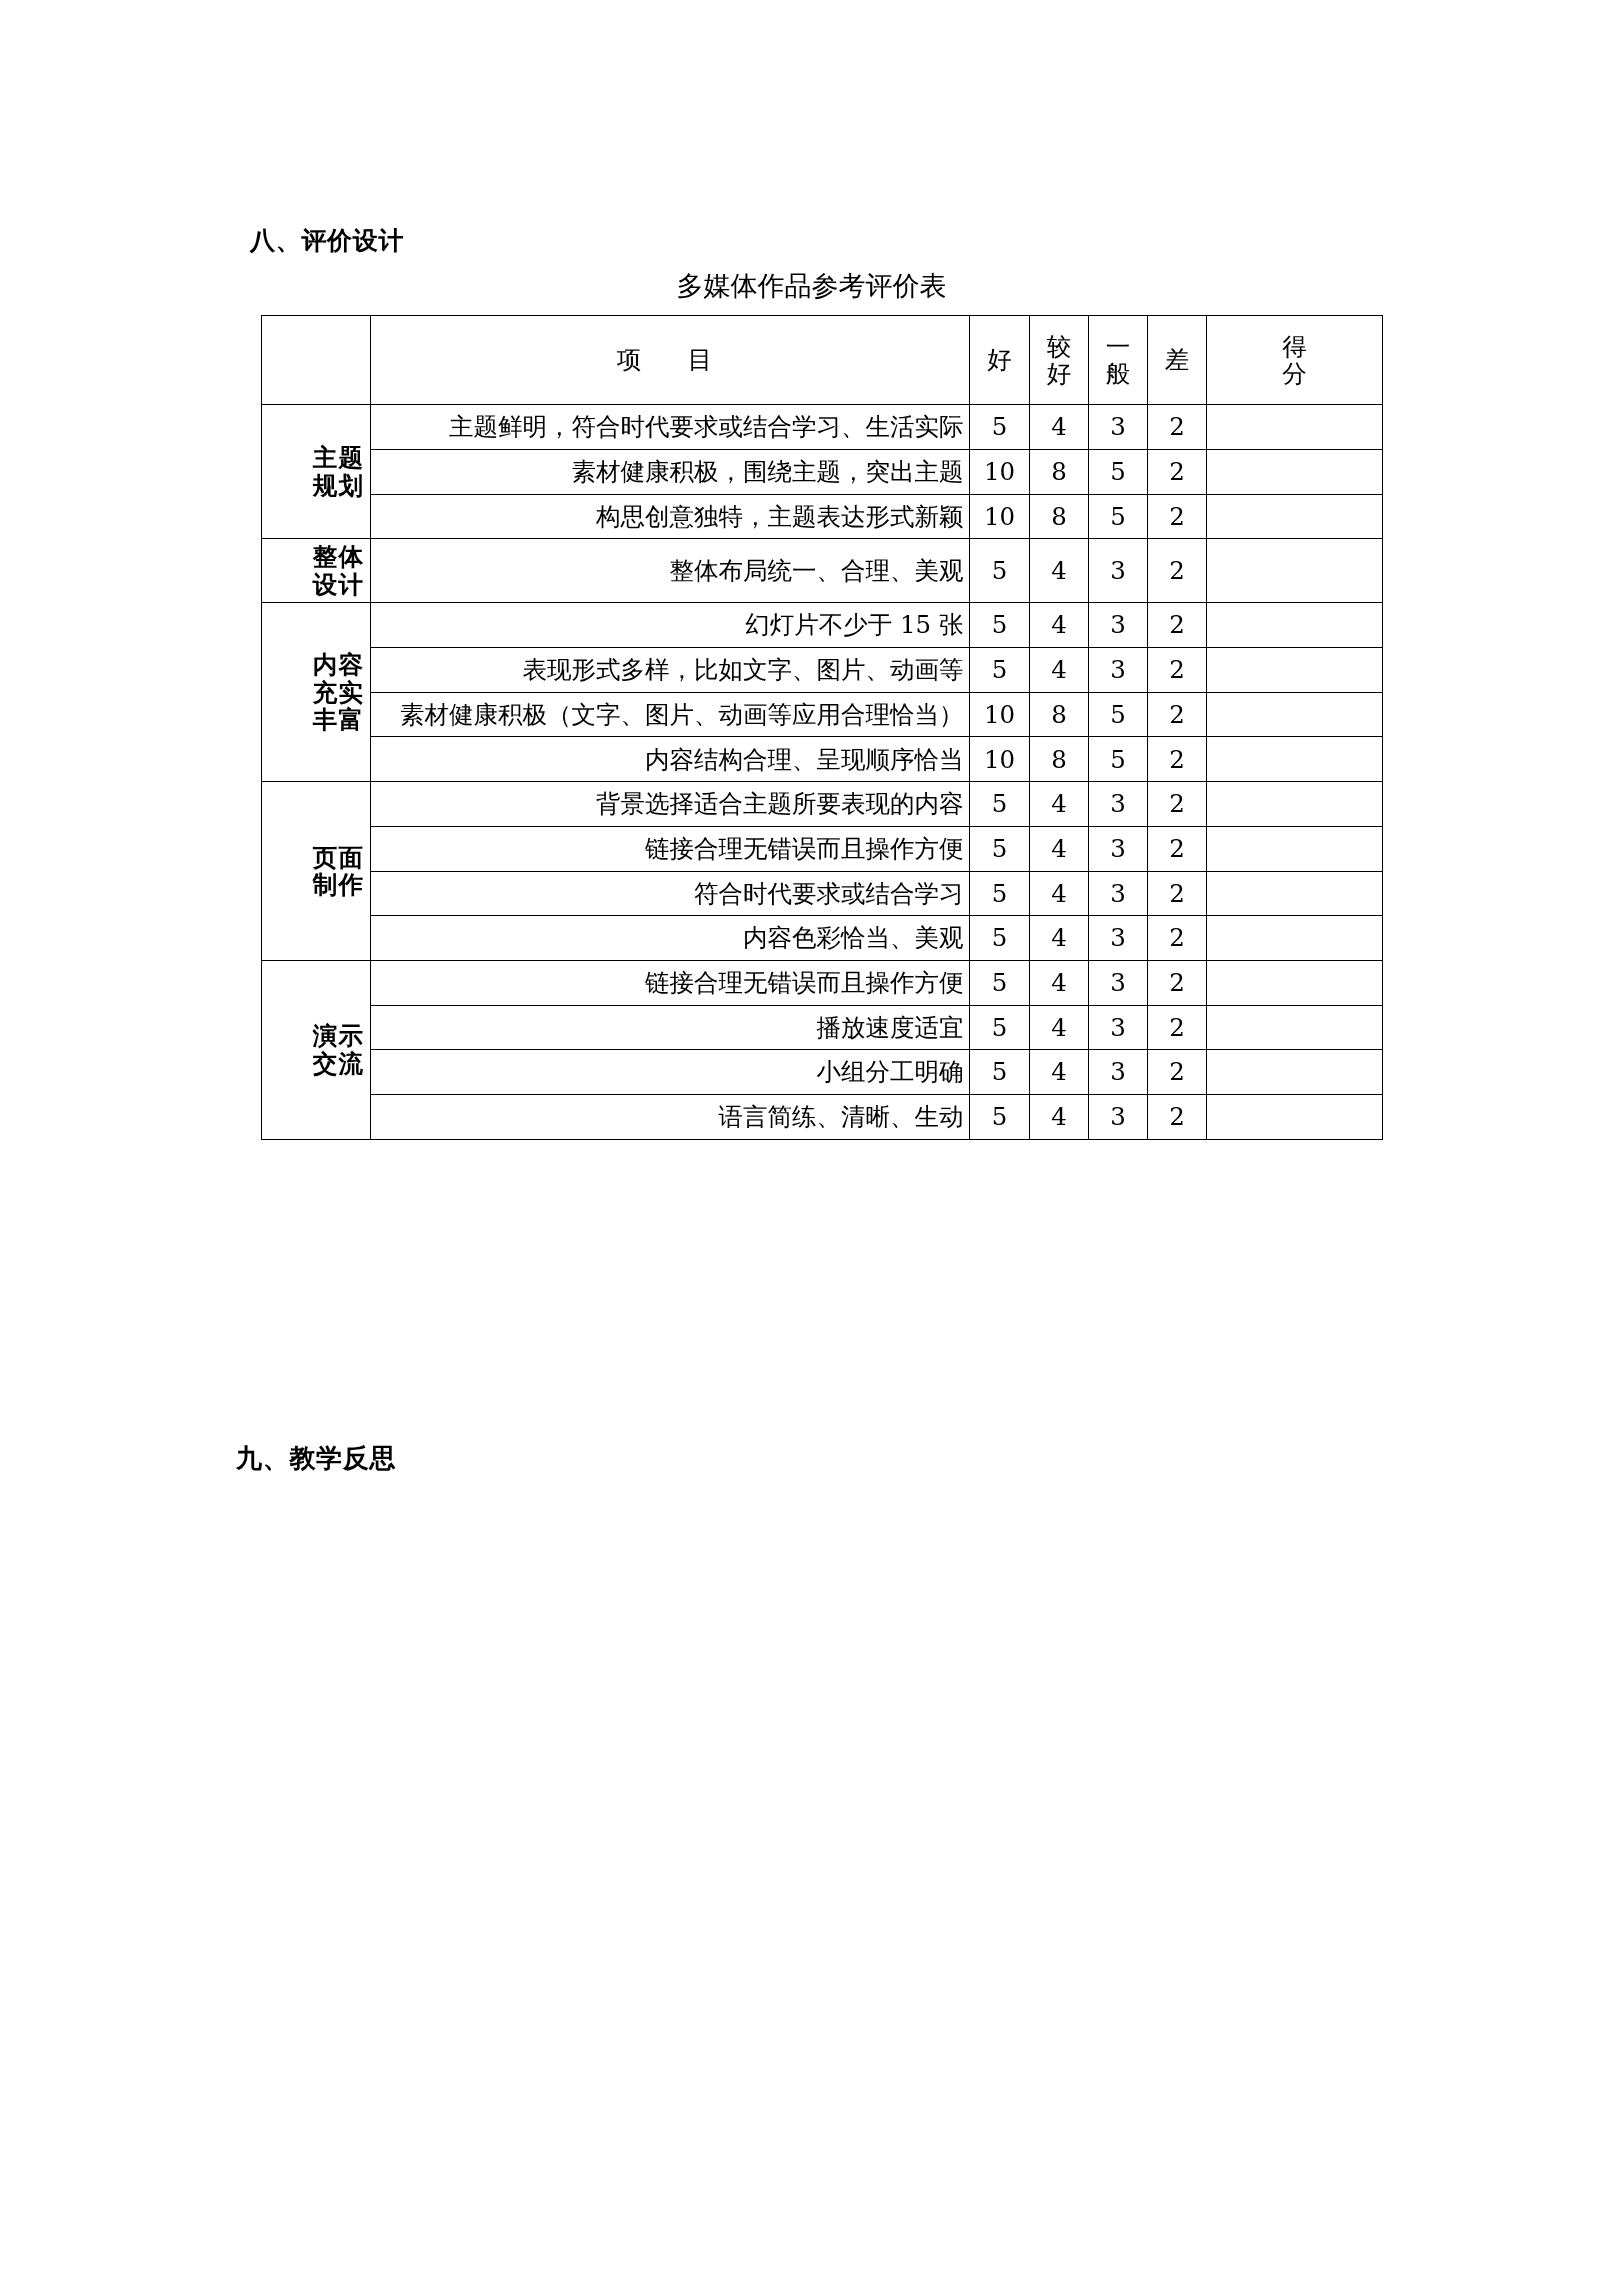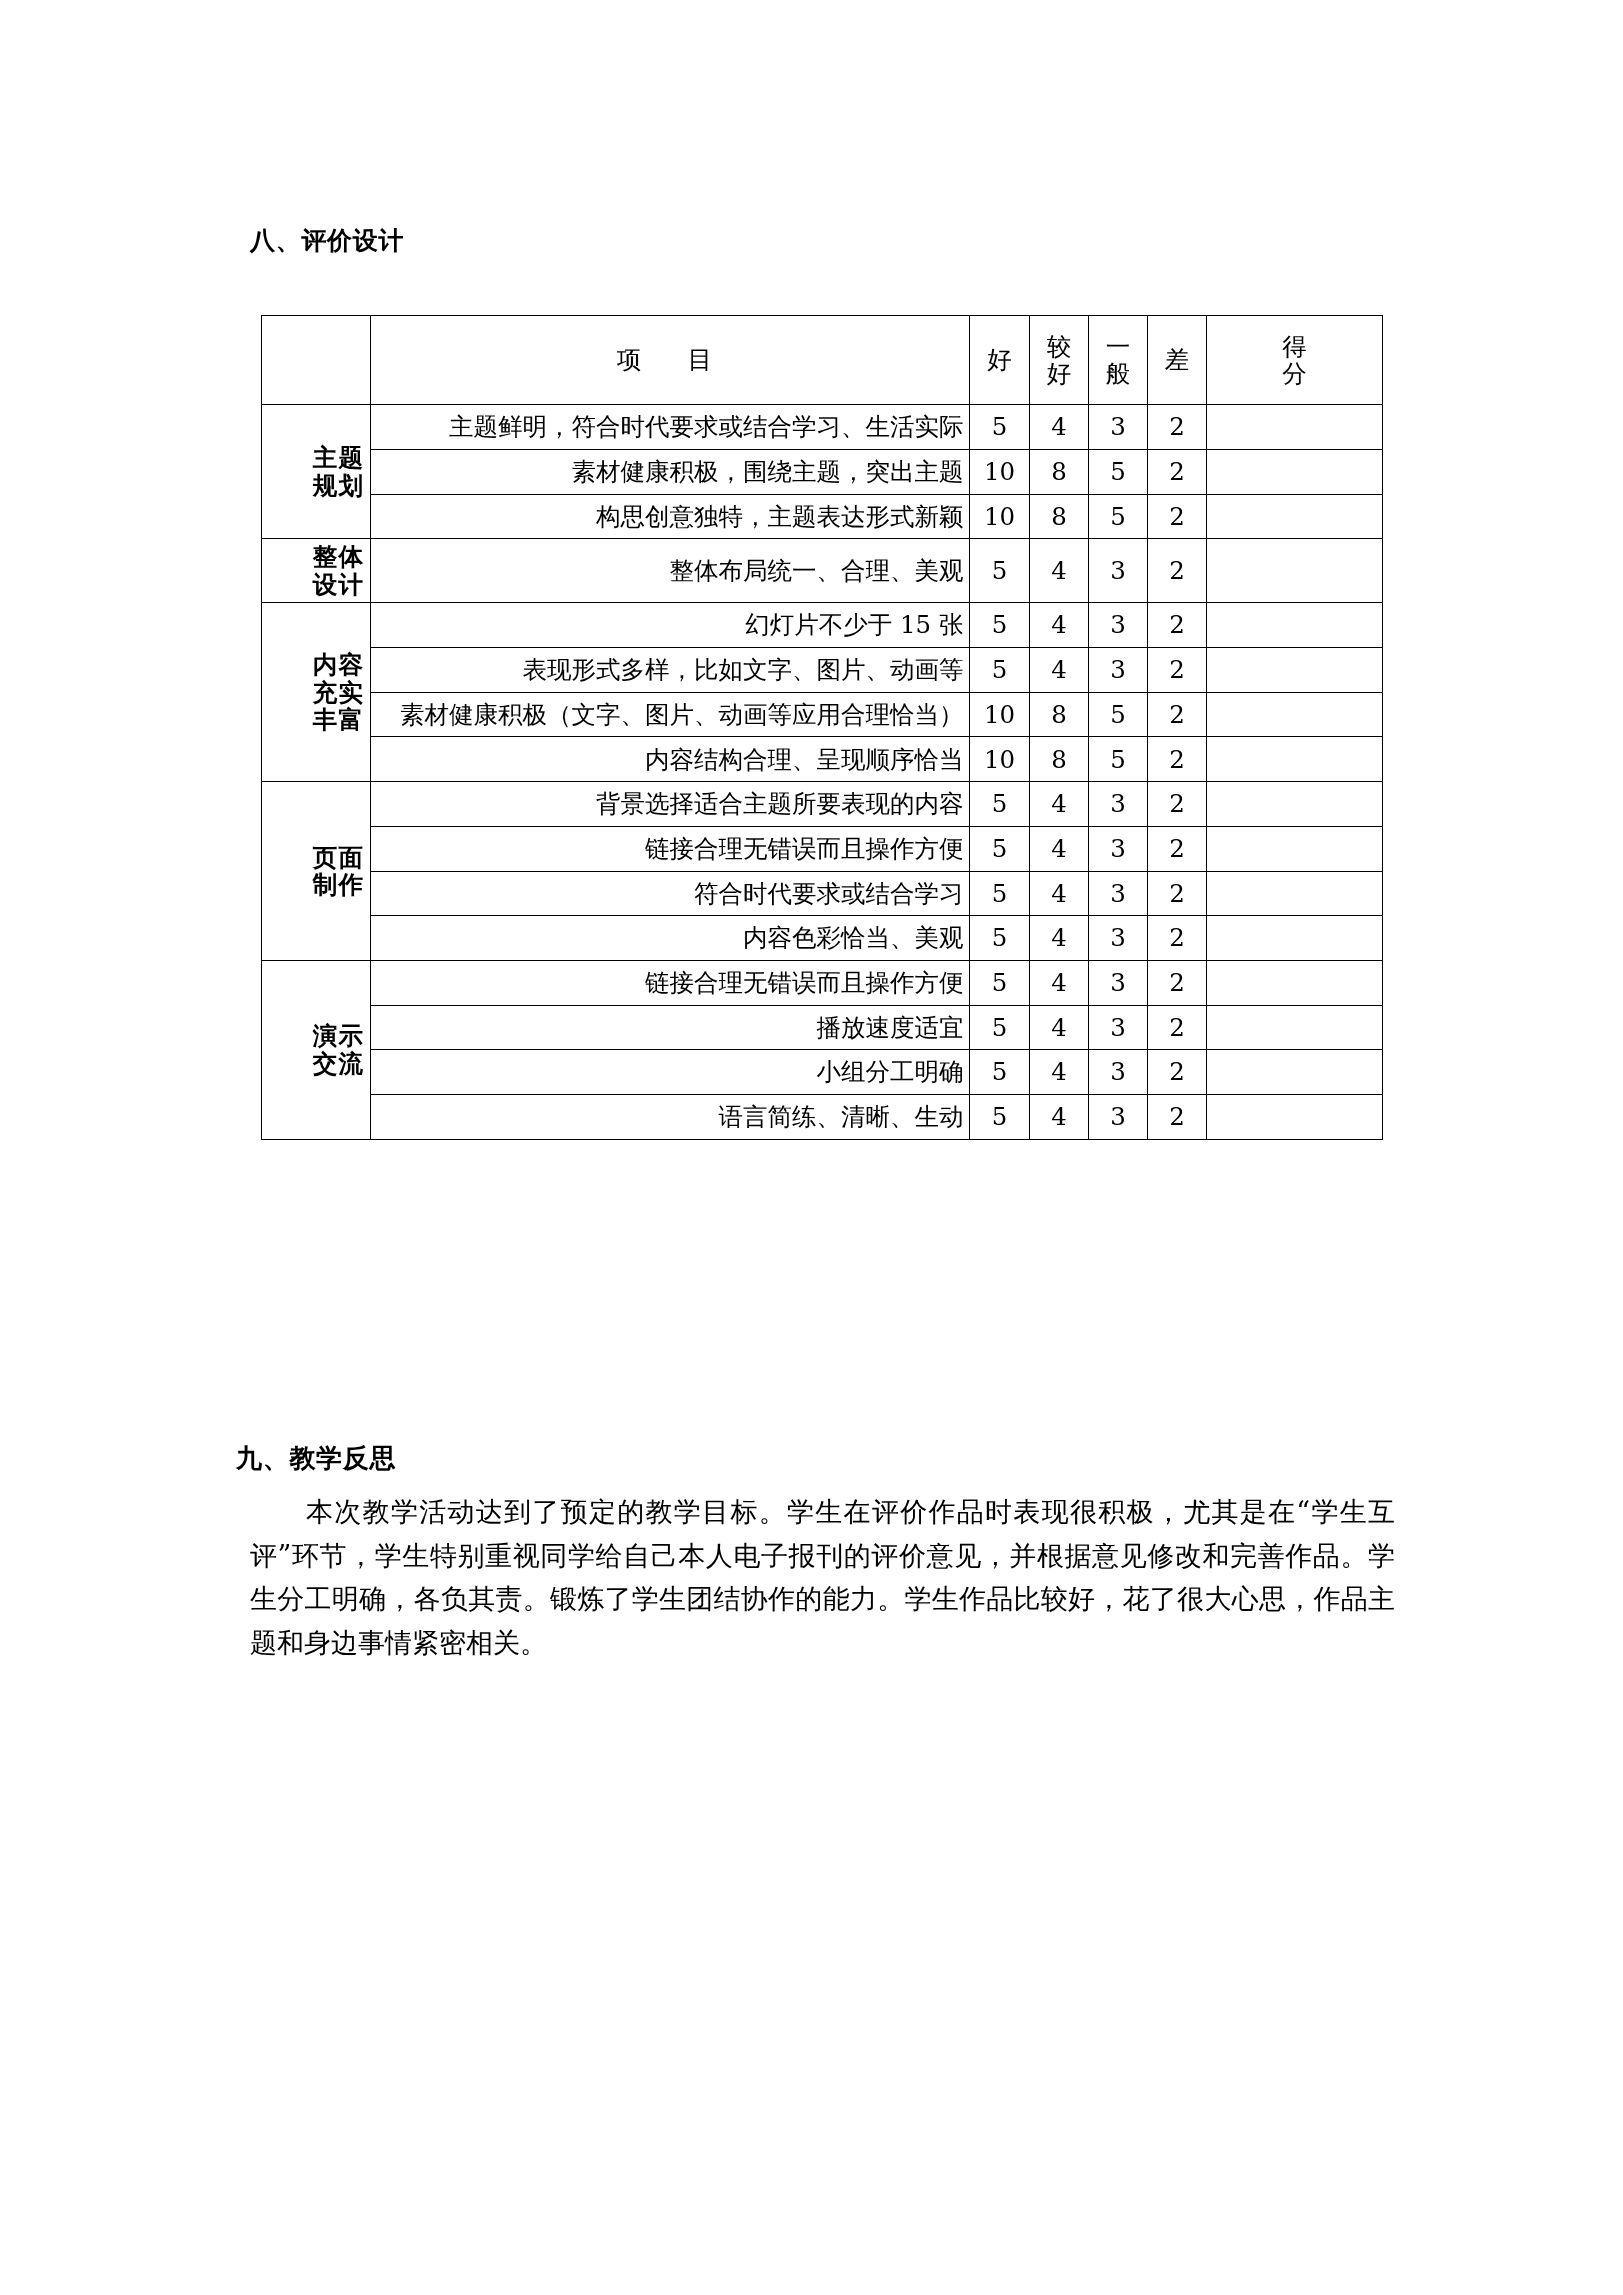--- a/index.html
+++ b/index.html
@@ -134,20 +134,21 @@
     text-justify: inter-character;
   }
 </style>
 </head>
 <body>
 
 <div class="page">
 
   <div class="section-heading">八、评价设计</div>
 
+  <div class="table-caption">多媒体作品参考评价表</div>
 
   <div class="eval-table-wrap">
     <table class="eval-table">
       <colgroup>
         <col class="c-cat">
           <col class="c-item">
           <col class="c-good">
           <col class="c-fair">
           <col class="c-avg">
           <col class="c-poor">
@@ -328,16 +329,15 @@
             <td class="num">3</td>
             <td class="num">2</td>
             <td class="score"></td>
           </tr>
         </tbody>
     </table>
   </div>
 
   <div class="reflect-heading">九、教学反思</div>
 
-  <div class="reflect-body">本次教学活动达到了预定的教学目标。学生在评价作品时表现很积极，尤其是在“学生互评”环节，学生特别重视同学给自己本人电子报刊的评价意见，并根据意见修改和完善作品。学生分工明确，各负其责。锻炼了学生团结协作的能力。学生作品比较好，花了很大心思，作品主题和身边事情紧密相关。</div>
 
 </div>
 
 
 </body></html>

